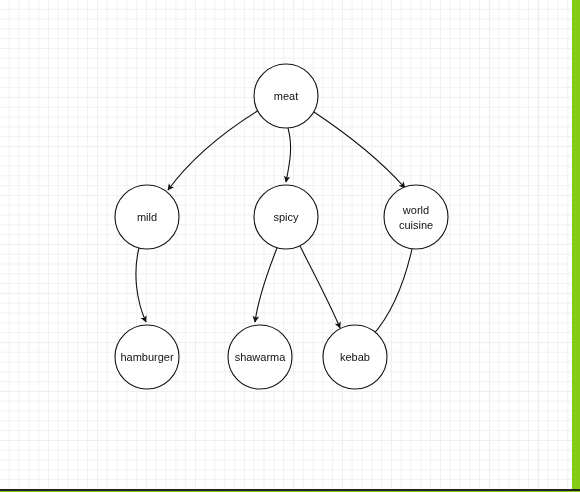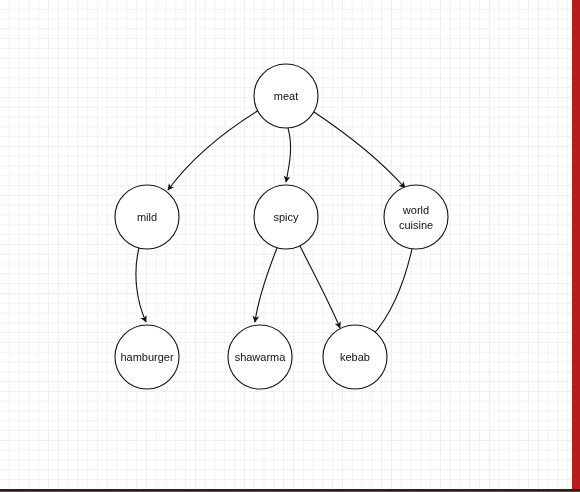--- a/index.html
+++ b/index.html
@@ -10,21 +10,21 @@
   body {
     width: 580px;
     height: 492px;
     overflow: hidden;
     font-family: "Liberation Sans", sans-serif;
   }
   #canvas {
     position: relative;
     width: 580px;
     height: 492px;
-    background-color: #b91c1c;
+    background-color: #84cc16;
   }
   .grid-layer {
     position: absolute;
     left: 0;
     top: 0;
     width: 572px;
     height: 489px;
     background-color: #ffffff;
     background-image:
       linear-gradient(to right, #f1f1f1 1px, transparent 1px),

